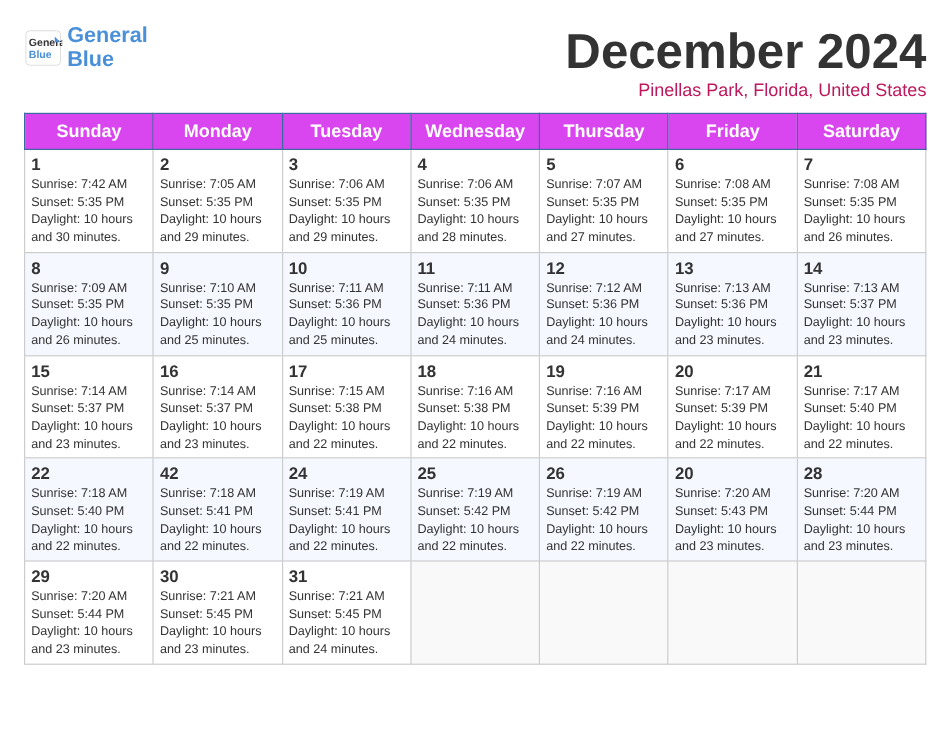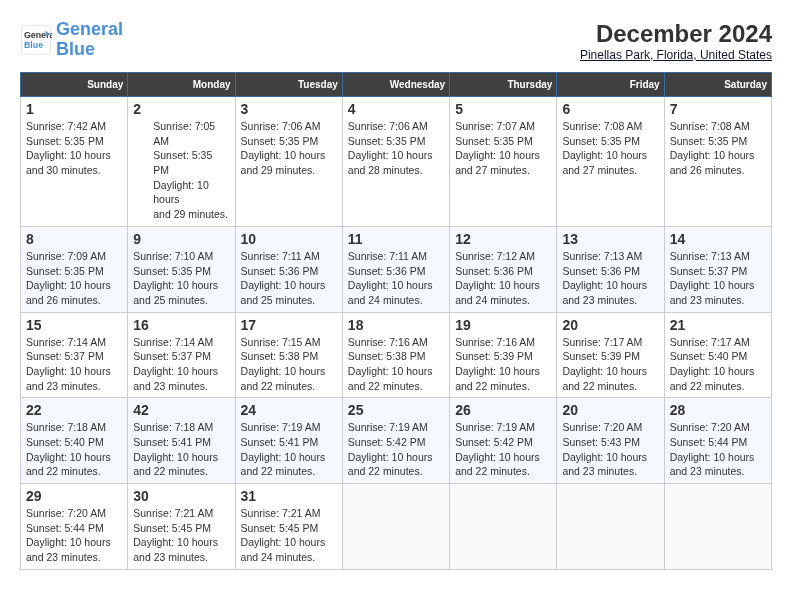--- a/index.html
+++ b/index.html
@@ -31,40 +31,39 @@
       color: #4a90d9;
     }
     .logo-icon {
       width: 32px;
       height: 32px;
     }
     .title-section {
       text-align: right;
     }
     .month-title {
-      font-size: 24px;
+      font-size: 41px;
       font-weight: bold;
       color: #333;
     }
     .location-title {
-      font-size: 12px;
-      color: #0f172a;
-      text-decoration: underline;
+      font-size: 15px;
+      color: #be185d;
     }
     .calendar-table {
       width: 100%;
       border-collapse: collapse;
       font-size: 11px;
     }
     .calendar-table th {
-      background-color: #404040;
+      background-color: #d946ef;
       color: white;
       padding: 6px 4px;
-      text-align: right;
-      font-size: 10px;
+      text-align: center;
+      font-size: 15px;
       font-weight: bold;
       border: 1px solid #3a6aa0;
     }
     .calendar-table td {
       border: 1px solid #ccc;
       vertical-align: top;
       padding: 4px 5px;
       width: 107px;
       min-height: 80px;
       background: #fff;
@@ -126,21 +125,21 @@
   <tr>
         <td>
           <span class="day-number">1</span>
           <div class="day-info" style="white-space: pre-line;">Sunrise: 7:42 AM
 Sunset: 5:35 PM
 Daylight: 10 hours
 and 30 minutes.</div>
         </td>
         <td>
           <span class="day-number">2</span>
-          <div class="day-info" style="white-space: pre-line; margin-left: 20px;">Sunrise: 7:05 AM
+          <div class="day-info" style="white-space: pre-line;">Sunrise: 7:05 AM
 Sunset: 5:35 PM
 Daylight: 10 hours
 and 29 minutes.</div>
         </td>
         <td>
           <span class="day-number">3</span>
           <div class="day-info" style="white-space: pre-line;">Sunrise: 7:06 AM
 Sunset: 5:35 PM
 Daylight: 10 hours
 and 29 minutes.</div>

